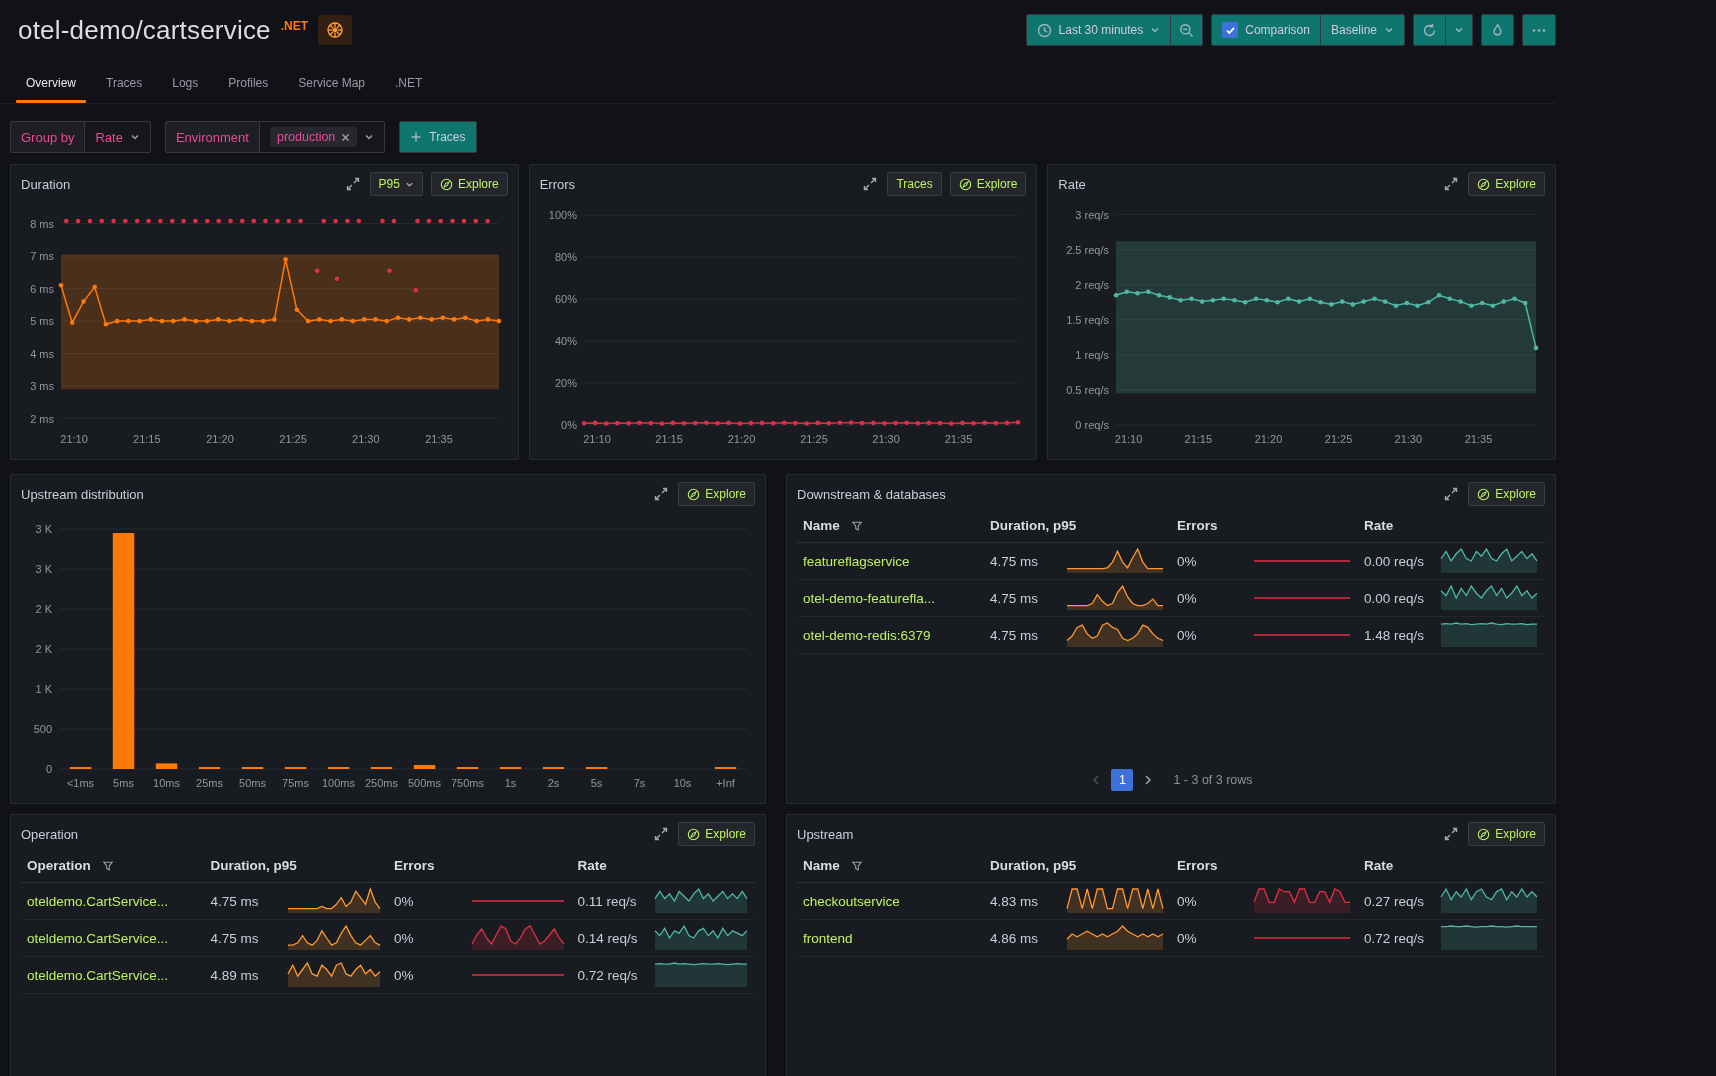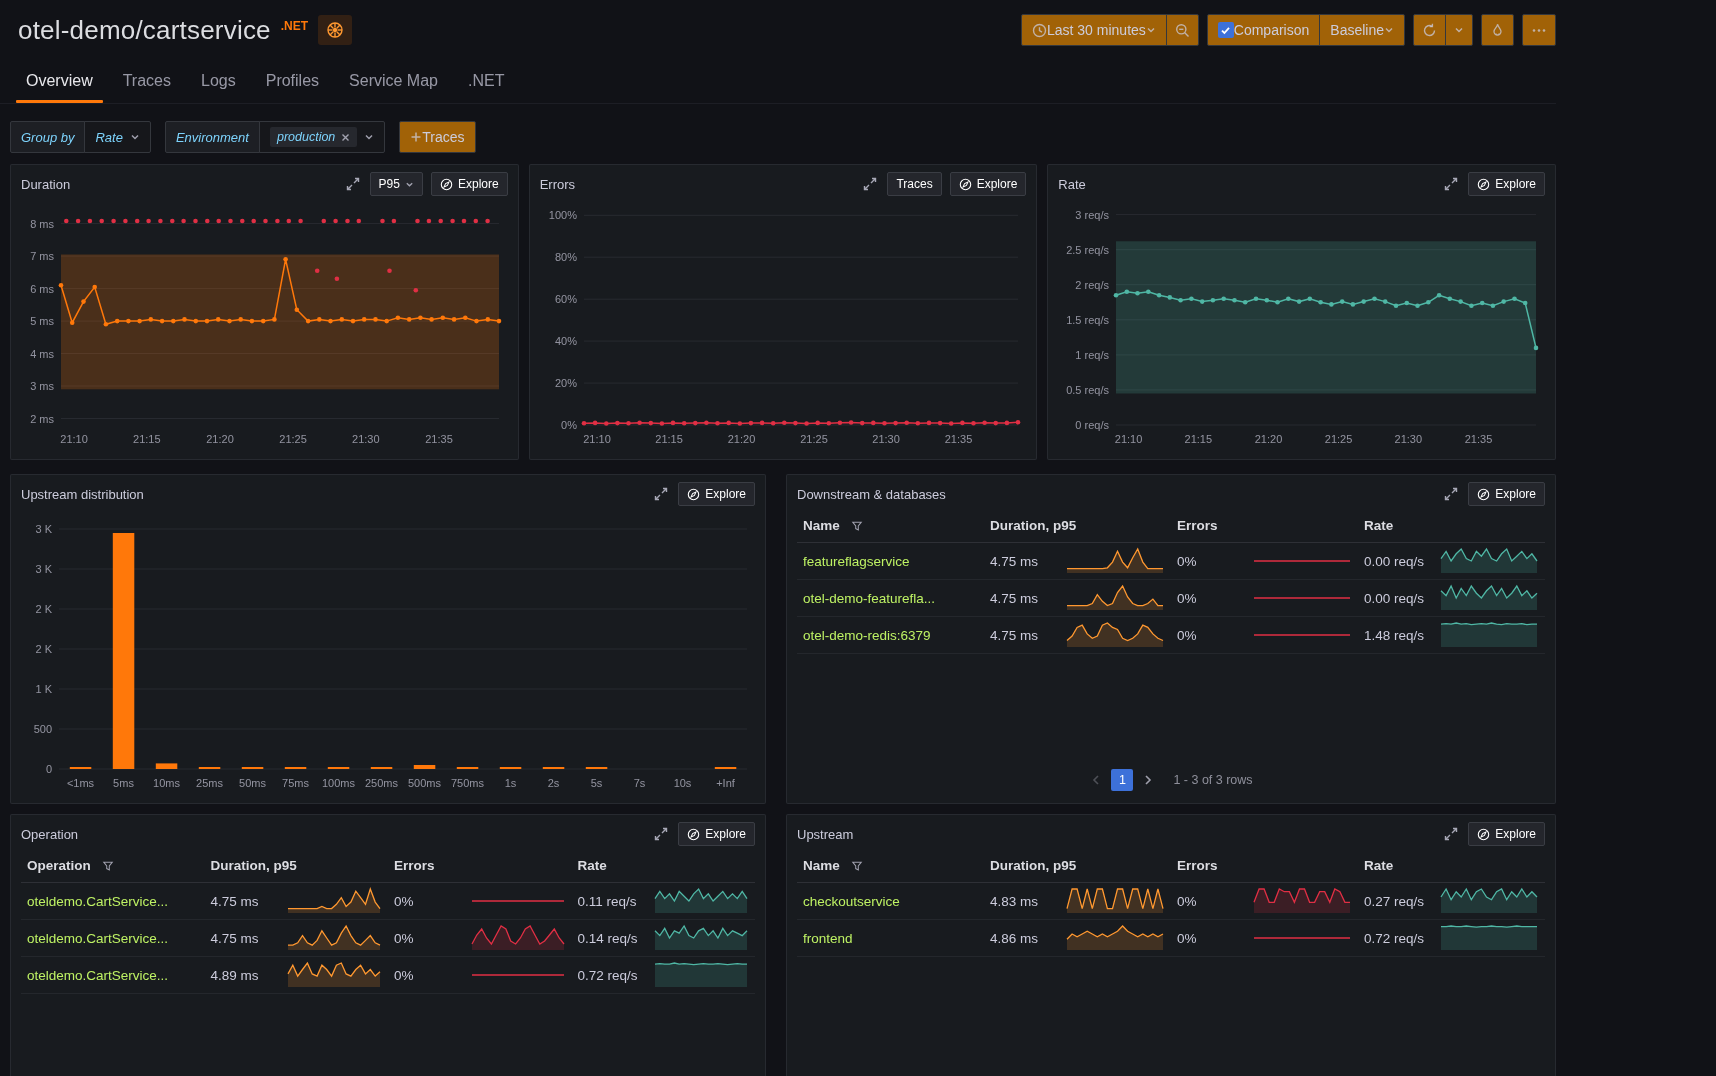--- a/index.html
+++ b/index.html
@@ -14,59 +14,59 @@
 
   
   .topbar { display:flex; justify-content:space-between; align-items:center; padding:10px 0 6px 18px; height:56px; }
   .title-group { display:flex; align-items:center; gap:10px; }
   .page-title { font-size:26px; font-weight:500; color:#dcdde1; letter-spacing:.2px; }
   .runtime-badge { color:#ff780a; font-size:12px; font-weight:700; margin-top:-8px; }
   .k8s-btn { width:34px; height:30px; border:none; border-radius:3px; background:rgba(255,120,10,0.14); display:flex; align-items:center; justify-content:center; cursor:pointer; }
   .controls { display:flex; align-items:center; gap:8px; }
   .btn-group { display:flex; }
   .btn {
-    height:32px; display:inline-flex; align-items:center; padding:0 10px;
-    background:#a16207; border:1px solid #34373d; border-radius:2px; color:#ccccdc;
-    font-size:14px; font-family:inherit; cursor:pointer; white-space:nowrap;
+    height:32px; display:inline-flex; align-items:center; gap:7px; padding:0 10px;
+    background:#0f766e; border:1px solid #34373d; border-radius:2px; color:#ccccdc;
+    font-size:12px; font-family:inherit; cursor:pointer; white-space:nowrap;
   }
   .btn-group .btn { border-radius:0; }
   .btn-group .btn:first-child { border-radius:2px 0 0 2px; }
   .btn-group .btn:last-child { border-radius:0 2px 2px 0; margin-left:-1px; }
   .btn.icon-only { padding:0 8px; }
   .checkbox { width:16px; height:16px; border-radius:2px; background:#3d71d9; display:inline-flex; align-items:center; justify-content:center; cursor:pointer; }
   .muted-ic { color:rgba(204,204,220,0.75); }
 
   
   .tabs { display:flex; gap:6px; padding:0 0 0 14px; height:48px; align-items:flex-end; border-bottom:1px solid rgba(204,204,220,0.07); }
-  .tab { position:relative; padding:10px 12px 13px; font-size:16px; color:rgba(204,204,220,0.72); cursor:pointer; }
+  .tab { position:relative; padding:10px 12px 13px; font-size:12px; color:rgba(204,204,220,0.72); cursor:pointer; }
   .tab.active { color:#e8e8ec; }
   .tab.active::after { content:""; position:absolute; left:2px; right:2px; bottom:0; height:3px; background:#ff780a; border-radius:1px; }
 
   
   .filterbar { display:flex; align-items:center; gap:14px; margin:16px 0 10px 10px; height:34px; }
   .fgroup { display:flex; }
-  .seg { height:32px; display:inline-flex; align-items:center; gap:7px; padding:8px 10px; background:#1d1f24; border:1px solid #34373d; color:#7dd3fc; font-size:13px; cursor:default;font-style:italic; }
+  .seg { height:32px; display:inline-flex; align-items:center; gap:7px; padding:8px 10px; background:#1d1f24; border:1px solid #34373d; color:#ec4899; font-size:13px; cursor:default; }
   .seg + .seg { margin-left:-1px; }
   .seg:first-child { border-radius:2px 0 0 2px; }
   .seg:last-child { border-radius:0 2px 2px 0; }
   .seg-value { background:#16171b; cursor:pointer; }
   .token { display:inline-flex; align-items:center; gap:6px; background:#26282e; border-radius:2px; padding:3px 7px; font-size:12.5px; }
   .filter-add { height:32px; }
 
   
   .grid { margin-left:10px; width:1546px; }
   .row1 { display:grid; grid-template-columns:repeat(3,1fr); gap:10px; height:296px; margin-bottom:14px; }
   .row2 { display:grid; grid-template-columns:756px 770px; gap:20px; height:330px; margin-bottom:10px; }
   .row3 { display:grid; grid-template-columns:756px 770px; gap:20px; height:310px; }
   .panel { background:#181b1f; border:1px solid rgba(204,204,220,0.09); border-radius:2px; padding:4px 10px 6px; display:flex; flex-direction:column; overflow:hidden; }
   .panel-header { height:30px; display:flex; align-items:center; justify-content:space-between; }
   .panel-title { font-size:13px; font-weight:500; color:#ccccdc; }
   .panel-actions { display:flex; align-items:center; gap:8px; }
   .iconbtn { background:none; border:none; color:rgba(204,204,220,0.8); cursor:pointer; display:flex; align-items:center; padding:2px; }
-  .sbtn { height:24px; display:inline-flex; align-items:center; gap:5px; padding:0 8px; background:#24262c; border:1px solid #3a3d44; border-radius:2px; color:#ffffff; font-size:12px; font-family:inherit; cursor:pointer; }
+  .sbtn { height:24px; display:inline-flex; align-items:center; gap:5px; padding:0 8px; background:#24262c; border:1px solid #3a3d44; border-radius:2px; color:#bef264; font-size:12px; font-family:inherit; cursor:pointer; }
 
   
   svg.chart { display:block; }
   svg text.tick { fill:rgba(204,204,220,0.68); font-size:11px; font-family:"Liberation Sans",sans-serif; }
   svg line.grid { stroke:rgba(204,204,220,0.09); stroke-width:1; }
 
   
   .table { display:flex; flex-direction:column; flex:1; }
   .thead, .trow { display:grid; grid-template-columns:1fr 1fr 1fr 1fr; align-items:center; }
   .thead { height:34px; border-bottom:1px solid rgba(204,204,220,0.12); font-weight:700; color:#dcdde2; font-size:13.5px; }

